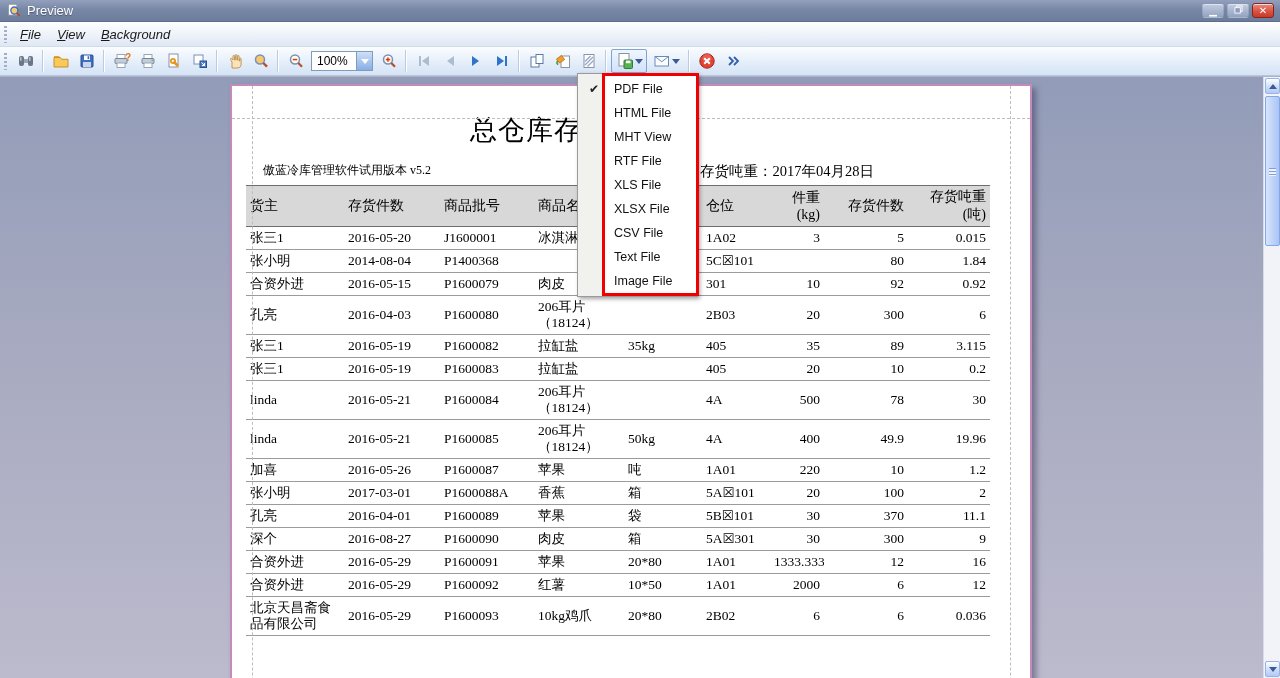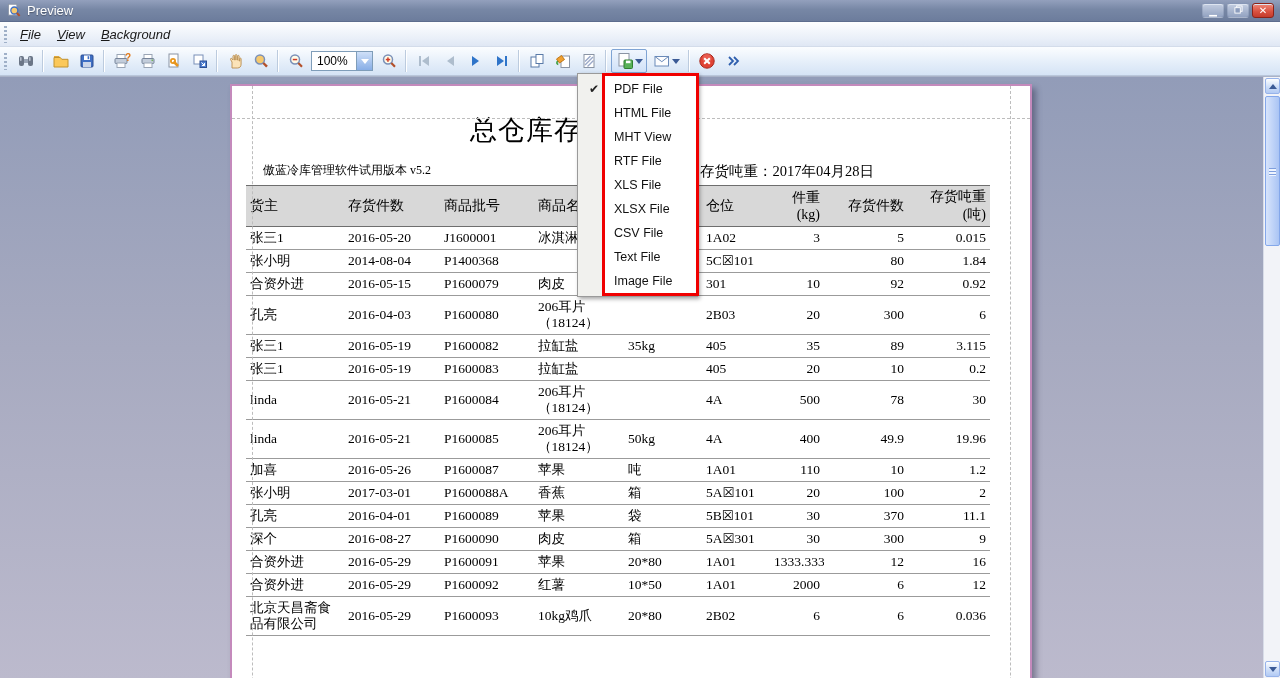--- a/index.html
+++ b/index.html
@@ -414,21 +414,21 @@
               <td>49.9</td>
               <td>19.96</td>
             </tr>
             <tr>
               <td>加喜</td>
               <td>2016-05-26</td>
               <td>P1600087</td>
               <td>苹果</td>
               <td>吨</td>
               <td>1A01</td>
-              <td>110</td>
+              <td>220</td>
               <td>10</td>
               <td>1.2</td>
             </tr>
             <tr>
               <td>张小明</td>
               <td>2017-03-01</td>
               <td>P1600088A</td>
               <td>香蕉</td>
               <td>箱</td>
               <td>5A☒101</td>

